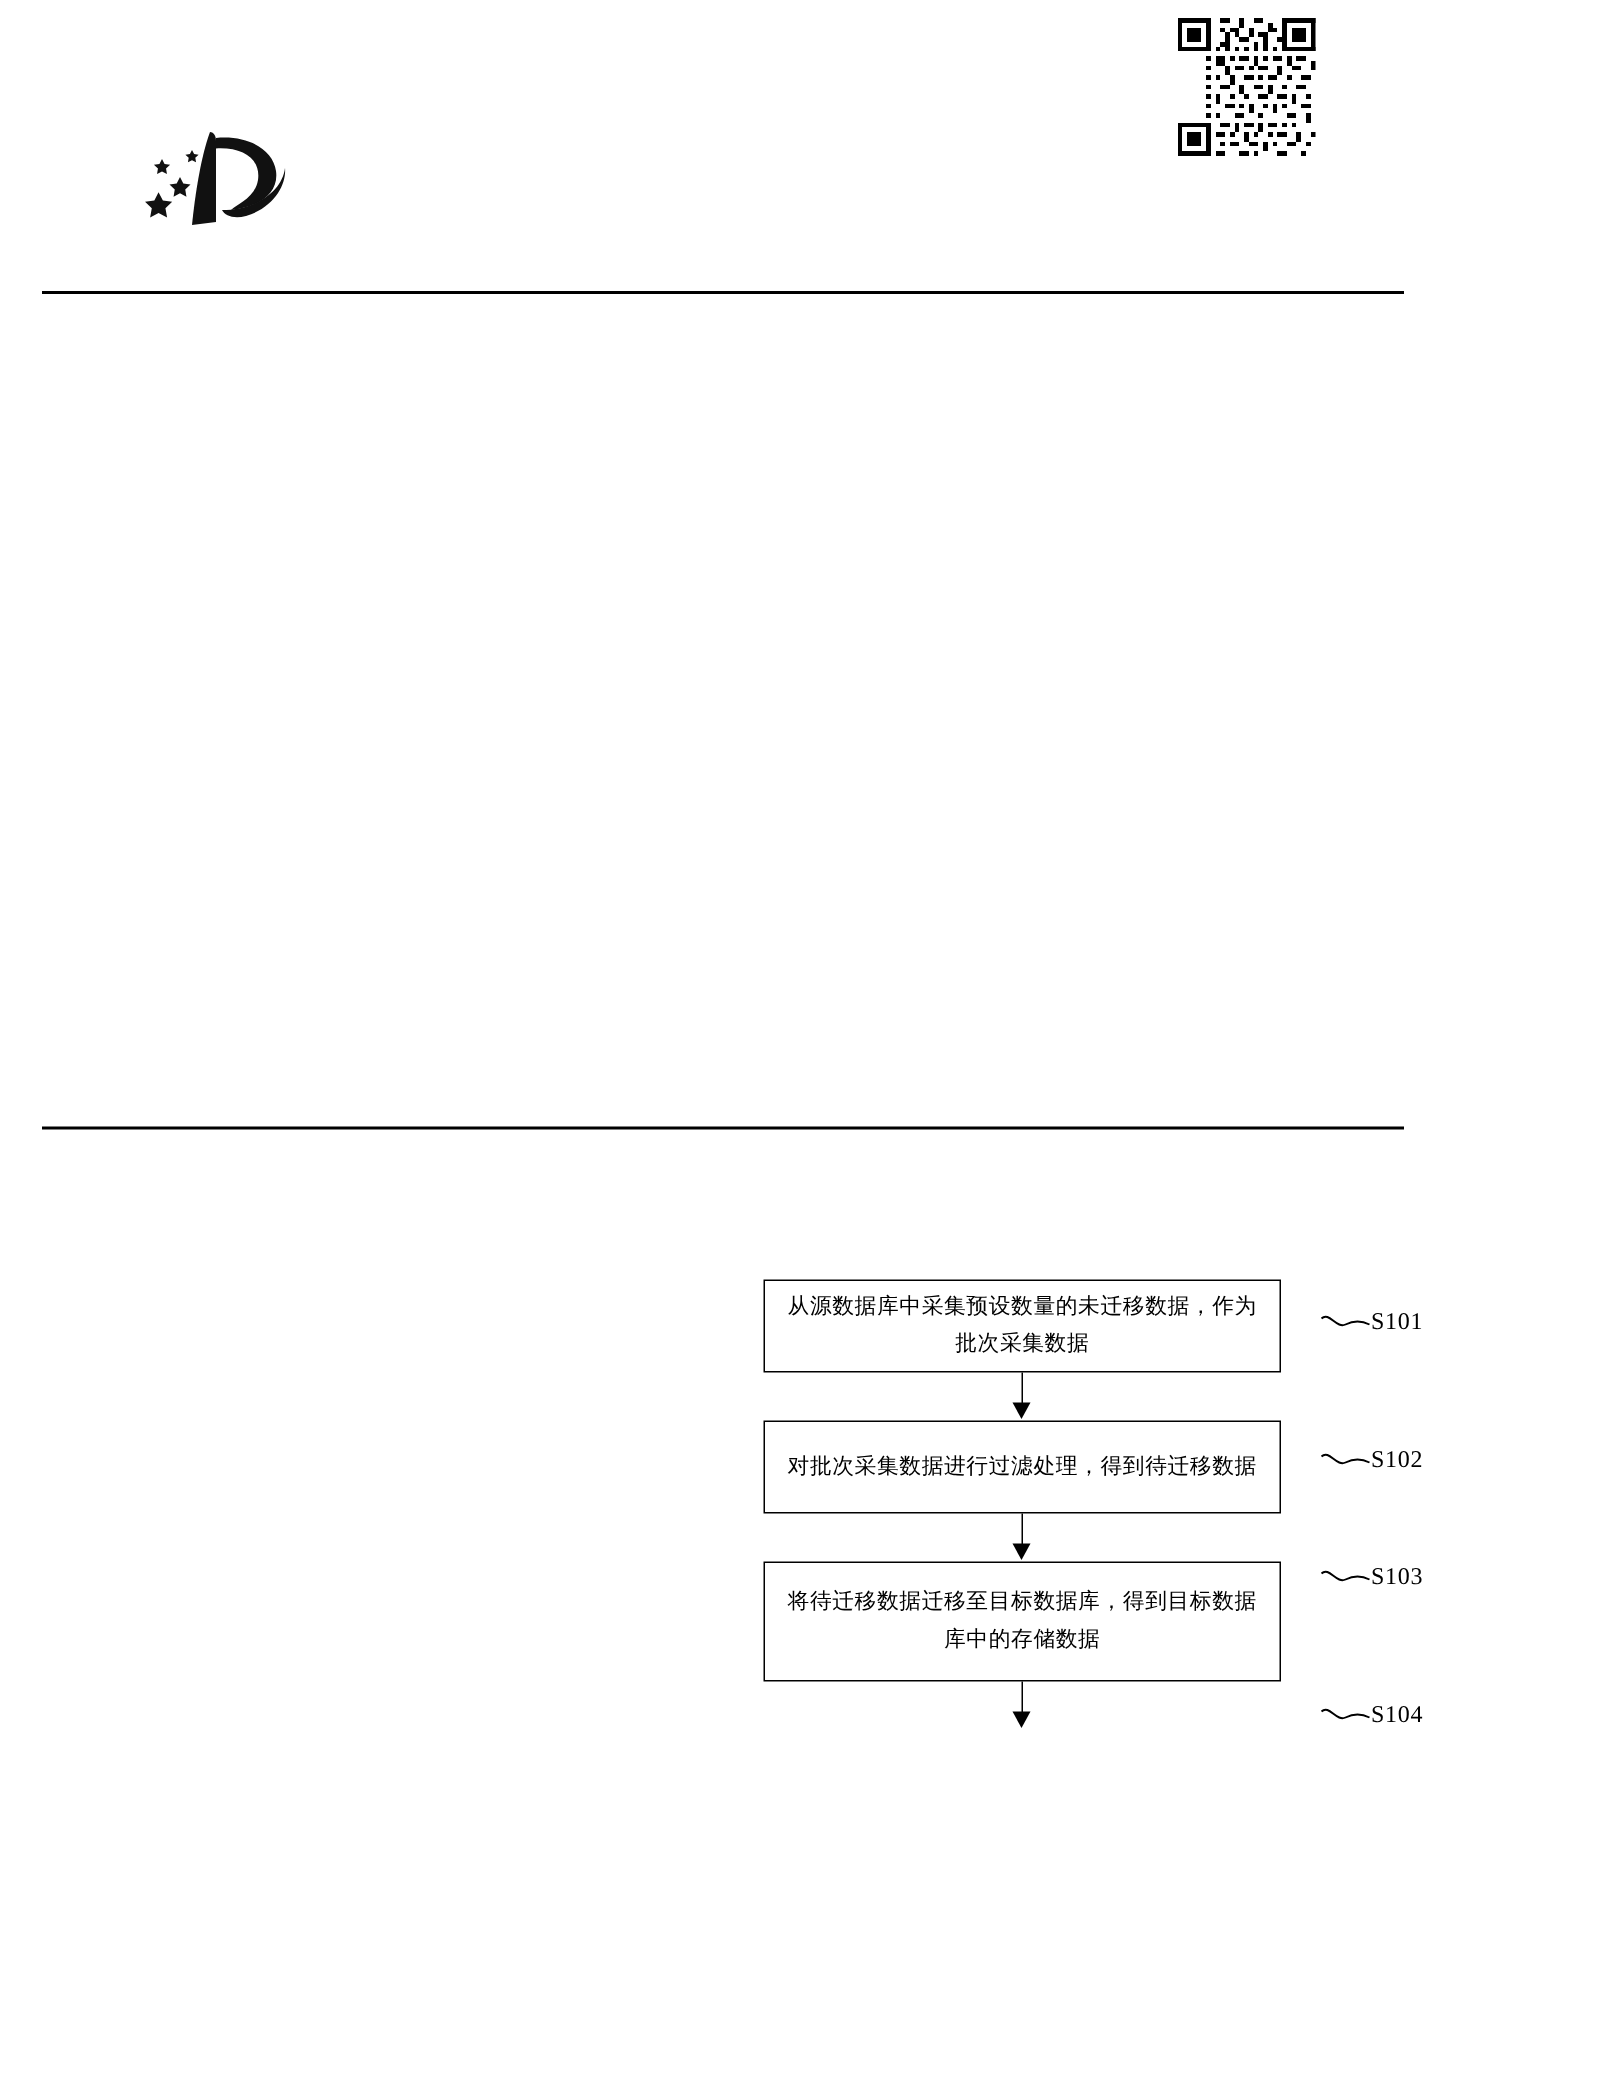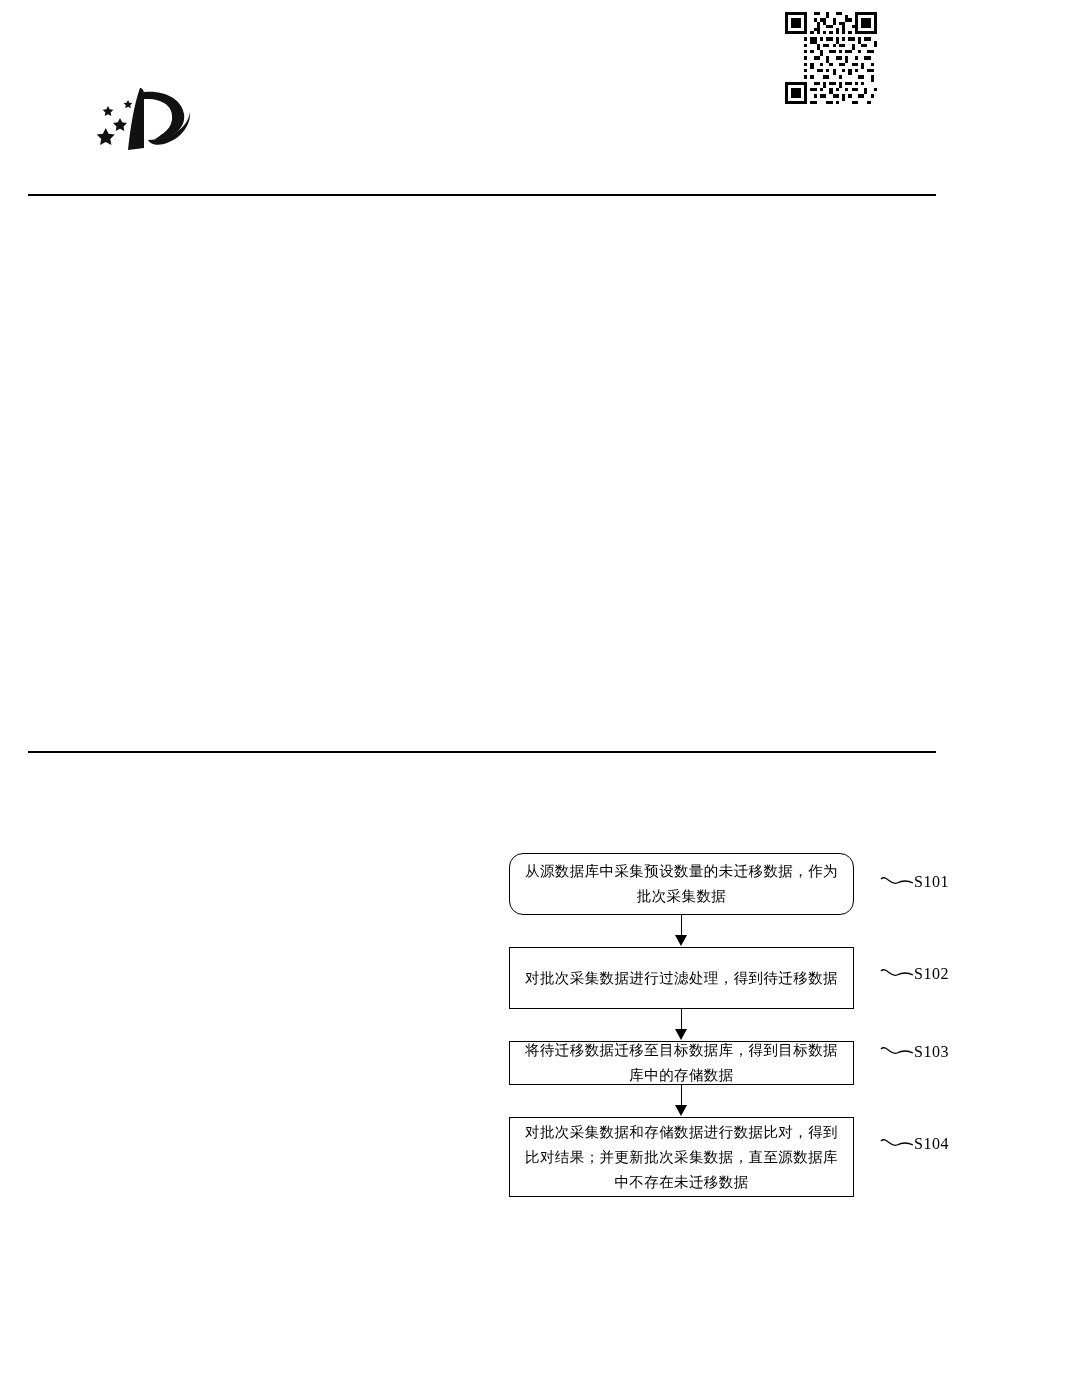--- a/index.html
+++ b/index.html
@@ -74,23 +74,23 @@
     line-height: 25px;
     letter-spacing: 0.4px;
     padding: 10px 14px;
     background: #ffffff;
   }
   .node-text {
     display: block;
     white-space: pre-line;
   }
 
-  .n1 { height: 62px; border-radius: 14px; }
+  .n1 { height: 62px; }
   .n2 { height: 62px; }
-  .n3 { height: 44px; }
+  .n3 { height: 80px; }
   .n4 { height: 80px; }
 
   .arrow {
     width: 345px;
     height: 32px;
     position: relative;
   }
   .arrow::before {
     content: "";
     position: absolute;
@@ -299,25 +299,20 @@
       <span class="node-text">对批次采集数据进行过滤处理，得到待迁移数据</span>
     </div>
     <div class="arrow"></div>
 
     <div class="node n3">
       <span class="node-text">将待迁移数据迁移至目标数据库，得到目标数据
 库中的存储数据</span>
     </div>
     <div class="arrow"></div>
 
-    <div class="node n4">
-      <span class="node-text">对批次采集数据和存储数据进行数据比对，得到
-比对结果；并更新批次采集数据，直至源数据库
-中不存在未迁移数据</span>
-    </div>
 
     <div class="step-label sl1">
       <svg class="squiggle" width="34" height="14" viewBox="0 0 34 14">
         <path d="M1 4 C6 -1 11 11 17 8 C22 5.5 27 5 33 8" fill="none" stroke="#000" stroke-width="1.3"></path>
       </svg>
       <span class="step-text">S101</span>
     </div>
 
     <div class="step-label sl2">
       <svg class="squiggle" width="34" height="14" viewBox="0 0 34 14">

